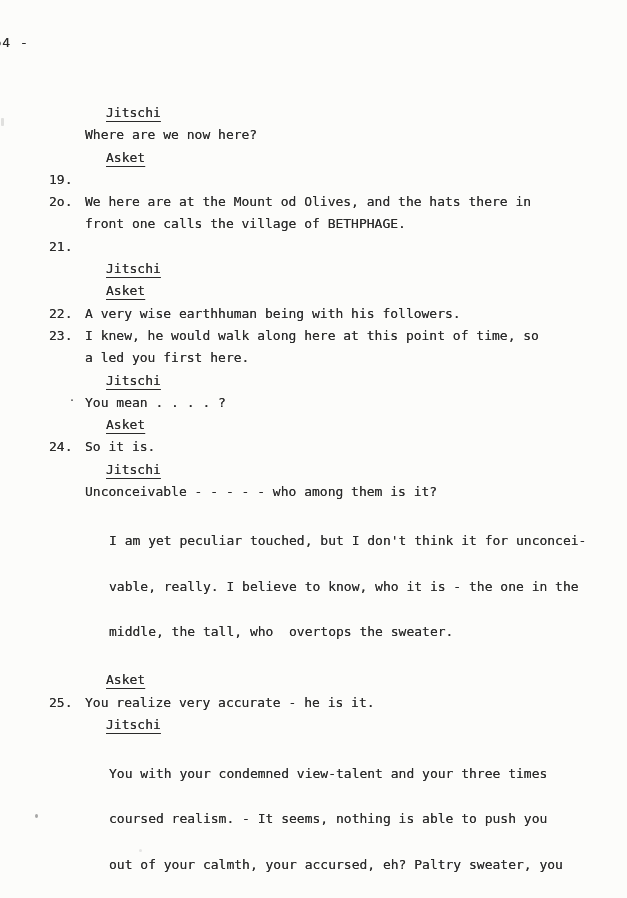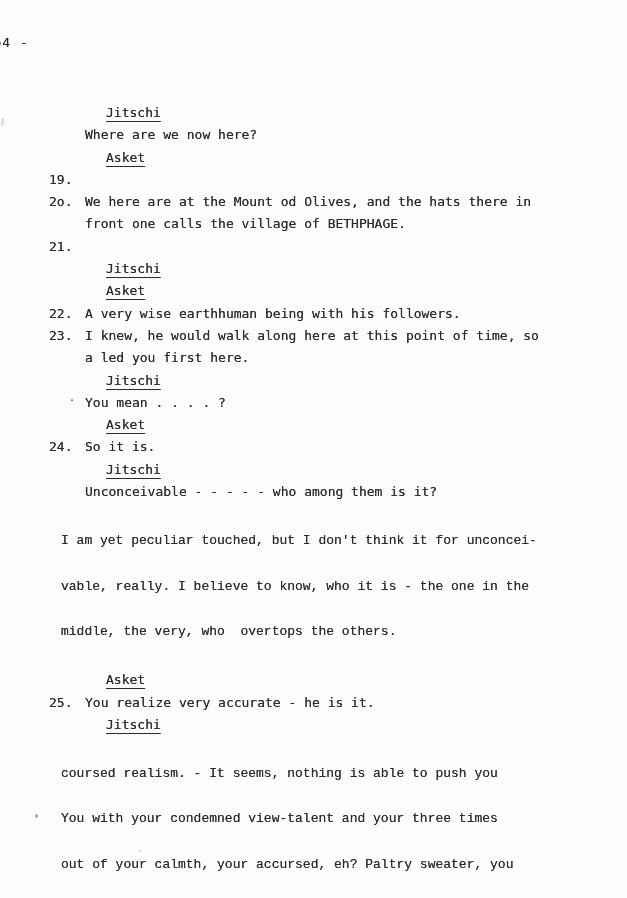--- a/index.html
+++ b/index.html
@@ -42,23 +42,22 @@
     font-size:10px;
     color:#6a6a6a;
   }
   .row.speaker span.name{
     text-decoration:underline;
     text-underline-offset:3.5px;
     text-decoration-thickness:1.4px;
     margin-left:21px;
   }
   .para{
-    padding-left:61px;
+    padding-left:109px;
     white-space:pre;
-    font-family:Liberation Mono, monospace;
   }
   .para .pline{
     height:15.3px;
     line-height:15.3px;
   }
   .speck{position:absolute;background:#8a8a8a;border-radius:50%;}
   .speck.s1{left:35px;top:814px;width:3px;height:4px;opacity:.75;}
   .speck.s2{left:1px;top:118px;width:3px;height:8px;opacity:.25;border-radius:1px;}
   .speck.s3{left:139px;top:849px;width:3px;height:3px;opacity:.2;}
 </style>
@@ -105,32 +104,32 @@
     <div class="row"><span class="num">24.</span><span>So it is.</span></div>
 
     <div class="row speaker"><span class="name">Jitschi</span></div>
 
     <div class="row"><span>Unconceivable - - - - - who among them is it?</span></div>
 
 
     <div class="para">
       <div class="pline">I am yet peculiar touched, but I don't think it for unconcei-</div>
       <div class="pline">vable, really. I believe to know, who it is - the one in the</div>
-      <div class="pline">middle, the very, who  overtops the others.</div>
+      <div class="pline">middle, the tall, who  overtops the sweater.</div>
     </div>
 
     <div class="row speaker"><span class="name">Asket</span></div>
 
     <div class="row"><span class="num">25.</span><span>You realize very accurate - he is it.</span></div>
 
     <div class="row speaker"><span class="name">Jitschi</span></div>
 
     <div class="para">
+      <div class="pline">You with your condemned view-talent and your three times</div>
       <div class="pline">coursed realism. - It seems, nothing is able to push you</div>
-      <div class="pline">You with your condemned view-talent and your three times</div>
       <div class="pline">out of your calmth, your accursed, eh? Paltry sweater, you</div>
       
     </div>
 
   </div>
 
   <div class="speck s1"></div>
   <div class="speck s2"></div>
   <div class="speck s3"></div>
 </div>

